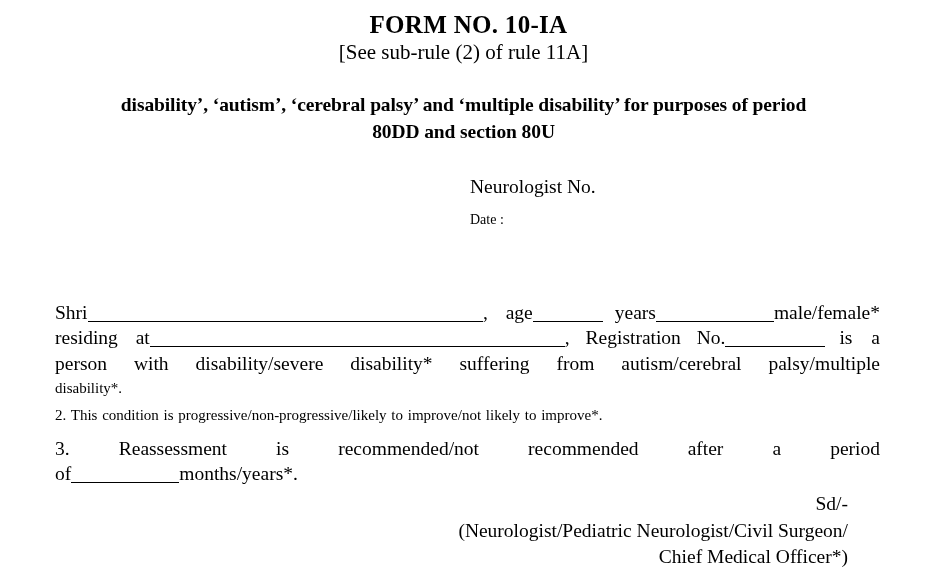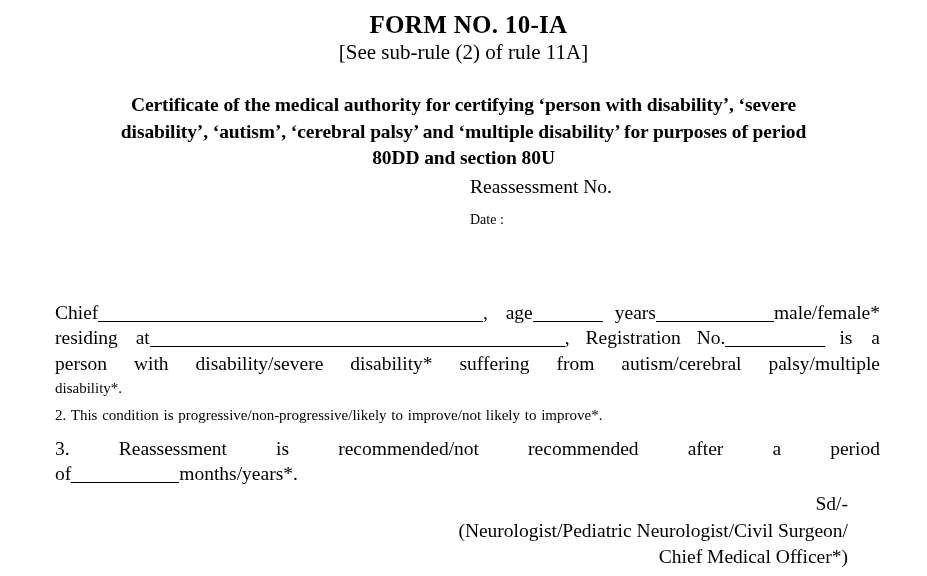--- a/index.html
+++ b/index.html
@@ -75,31 +75,30 @@
 </style>
 </head>
 <body>
 
 <div class="page">
 
   <div class="form-title">FORM NO. 10-IA</div>
   <div class="form-subtitle">[See sub-rule (2) of rule 11A]</div>
 
   <div class="form-heading">
-    <div>Certificate of the medical authority for certifying ‘person with disability’, ‘severe</div>
     <div>disability’, ‘autism’, ‘cerebral palsy’ and ‘multiple disability’ for purposes of period</div>
     <div>80DD and section 80U</div>
   </div>
 
-  <div class="cert-no">Reassessment No.</div>
+  <div class="cert-no">Neurologist No.</div>
   <div class="date-line">Date :</div>
 
 
   <div class="line" style="top: 300px;">
-    <span class="seg">Chief</span>
+    <span class="seg">Shri</span>
     <span class="blank grow"></span>
     <span class="seg ws13">, age</span>
     <span class="blank" style="width:70px;"></span>
     <span class="seg ml12">years</span>
     <span class="blank" style="width:118px;"></span>
     <span class="seg">male/female*</span>
   </div>
 
   <div class="line" style="top: 325px;">
     <span class="seg ws13">residing at</span>

